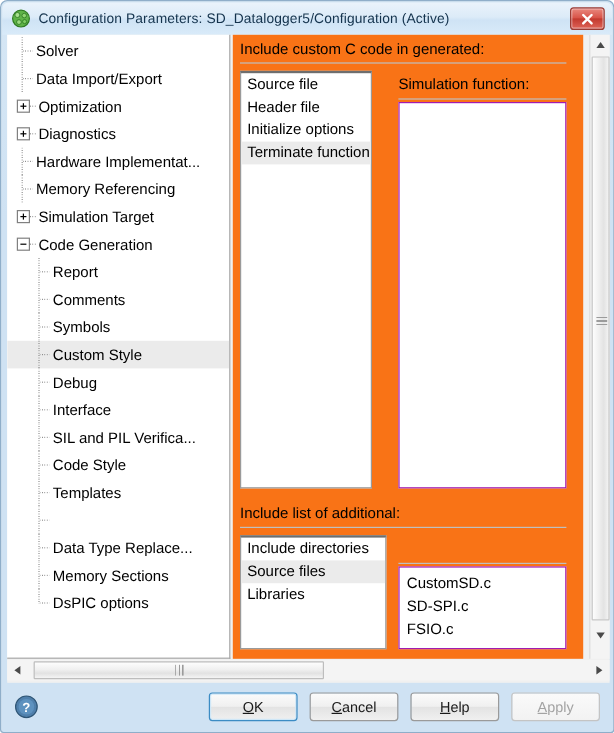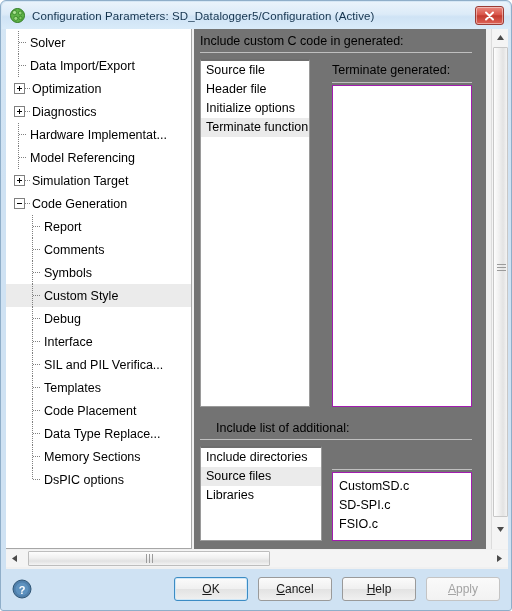--- a/index.html
+++ b/index.html
@@ -149,21 +149,21 @@
     background-image: linear-gradient(to right, #808080 50%, transparent 50%);
     background-size: 2px 1px;
   }
   .tree-label { padding-left: 2px; }
 
   
   .content {
     position: absolute;
     left: 188px; top: 0px;
     width: 292px; height: 520px;
-    background: #737373;
+    background: #f97316;
     overflow: hidden;
   }
   .group-label {
     position: absolute;
     font-size: 12.5px;
     color: #000000;
     white-space: nowrap;
   }
   .hrule {
     position: absolute;
@@ -351,21 +351,21 @@
             <span class="tree-label">Diagnostics</span>
           </div>
           <div class="tree-item">
             <span class="tree-indent" style="width: 8px;"></span>
             <span class="tree-connector"></span>
             <span class="tree-label">Hardware Implementat...</span>
           </div>
           <div class="tree-item">
             <span class="tree-indent" style="width: 8px;"></span>
             <span class="tree-connector"></span>
-            <span class="tree-label">Model Referencing</span>
+            <span class="tree-label">Memory Referencing</span>
           </div>
           <div class="tree-item">
             <span class="tree-indent" style="width: 8px;"></span>
             <span class="tree-box plus"></span>
             <span class="tree-box-dash"></span>
             <span class="tree-label">Simulation Target</span>
           </div>
           <div class="tree-item">
             <span class="tree-indent" style="width: 8px;"></span>
             <span class="tree-box"></span>
@@ -403,26 +403,30 @@
             <span class="tree-label">Interface</span>
           </div>
           <div class="tree-item">
             <span class="tree-indent" style="width: 22px;"></span>
             <span class="tree-connector"></span>
             <span class="tree-label">SIL and PIL Verifica...</span>
           </div>
           <div class="tree-item">
             <span class="tree-indent" style="width: 22px;"></span>
             <span class="tree-connector"></span>
+            <span class="tree-label">Code Style</span>
+          </div>
+          <div class="tree-item">
+            <span class="tree-indent" style="width: 22px;"></span>
+            <span class="tree-connector"></span>
             <span class="tree-label">Templates</span>
           </div>
           <div class="tree-item">
             <span class="tree-indent" style="width: 22px;"></span>
             <span class="tree-connector"></span>
-            <span class="tree-label">Code Placement</span>
           </div>
           <div class="tree-item">
             <span class="tree-indent" style="width: 22px;"></span>
             <span class="tree-connector"></span>
             <span class="tree-label">Data Type Replace...</span>
           </div>
           <div class="tree-item">
             <span class="tree-indent" style="width: 22px;"></span>
             <span class="tree-connector"></span>
             <span class="tree-label">Memory Sections</span>
@@ -442,28 +446,28 @@
 
       <div class="listbox" style="left:6px; top:30px; width:110px; height:348px;">
         <div id="cc-list">
             <div class="listbox-item">Source file</div>
             <div class="listbox-item">Header file</div>
             <div class="listbox-item">Initialize options</div>
             <div class="listbox-item selected">Terminate function</div>
           </div>
       </div>
 
-      <span class="group-label" style="left:138px; top:34px;">Terminate generated:</span>
+      <span class="group-label" style="left:138px; top:34px;">Simulation function:</span>
       <div class="hrule" style="left:138px; top:53px; width:140px;"></div>
 
       <div class="textarea-box" style="left:138px; top:56px; width:140px; height:322px;">
         <div class="textarea-line"></div>
       </div>
 
-      <span class="group-label" style="left:6px; top:392px;margin-left:16px;">Include list of additional:</span>
+      <span class="group-label" style="left:6px; top:392px;">Include list of additional:</span>
       <div class="hrule" style="left:6px; top:410px; width:272px;"></div>
 
       <div class="listbox" style="left:6px; top:417px; width:122px; height:95px;">
         <div id="add-list">
             <div class="listbox-item">Include directories</div>
             <div class="listbox-item selected">Source files</div>
             <div class="listbox-item">Libraries</div>
           </div>
       </div>
 

